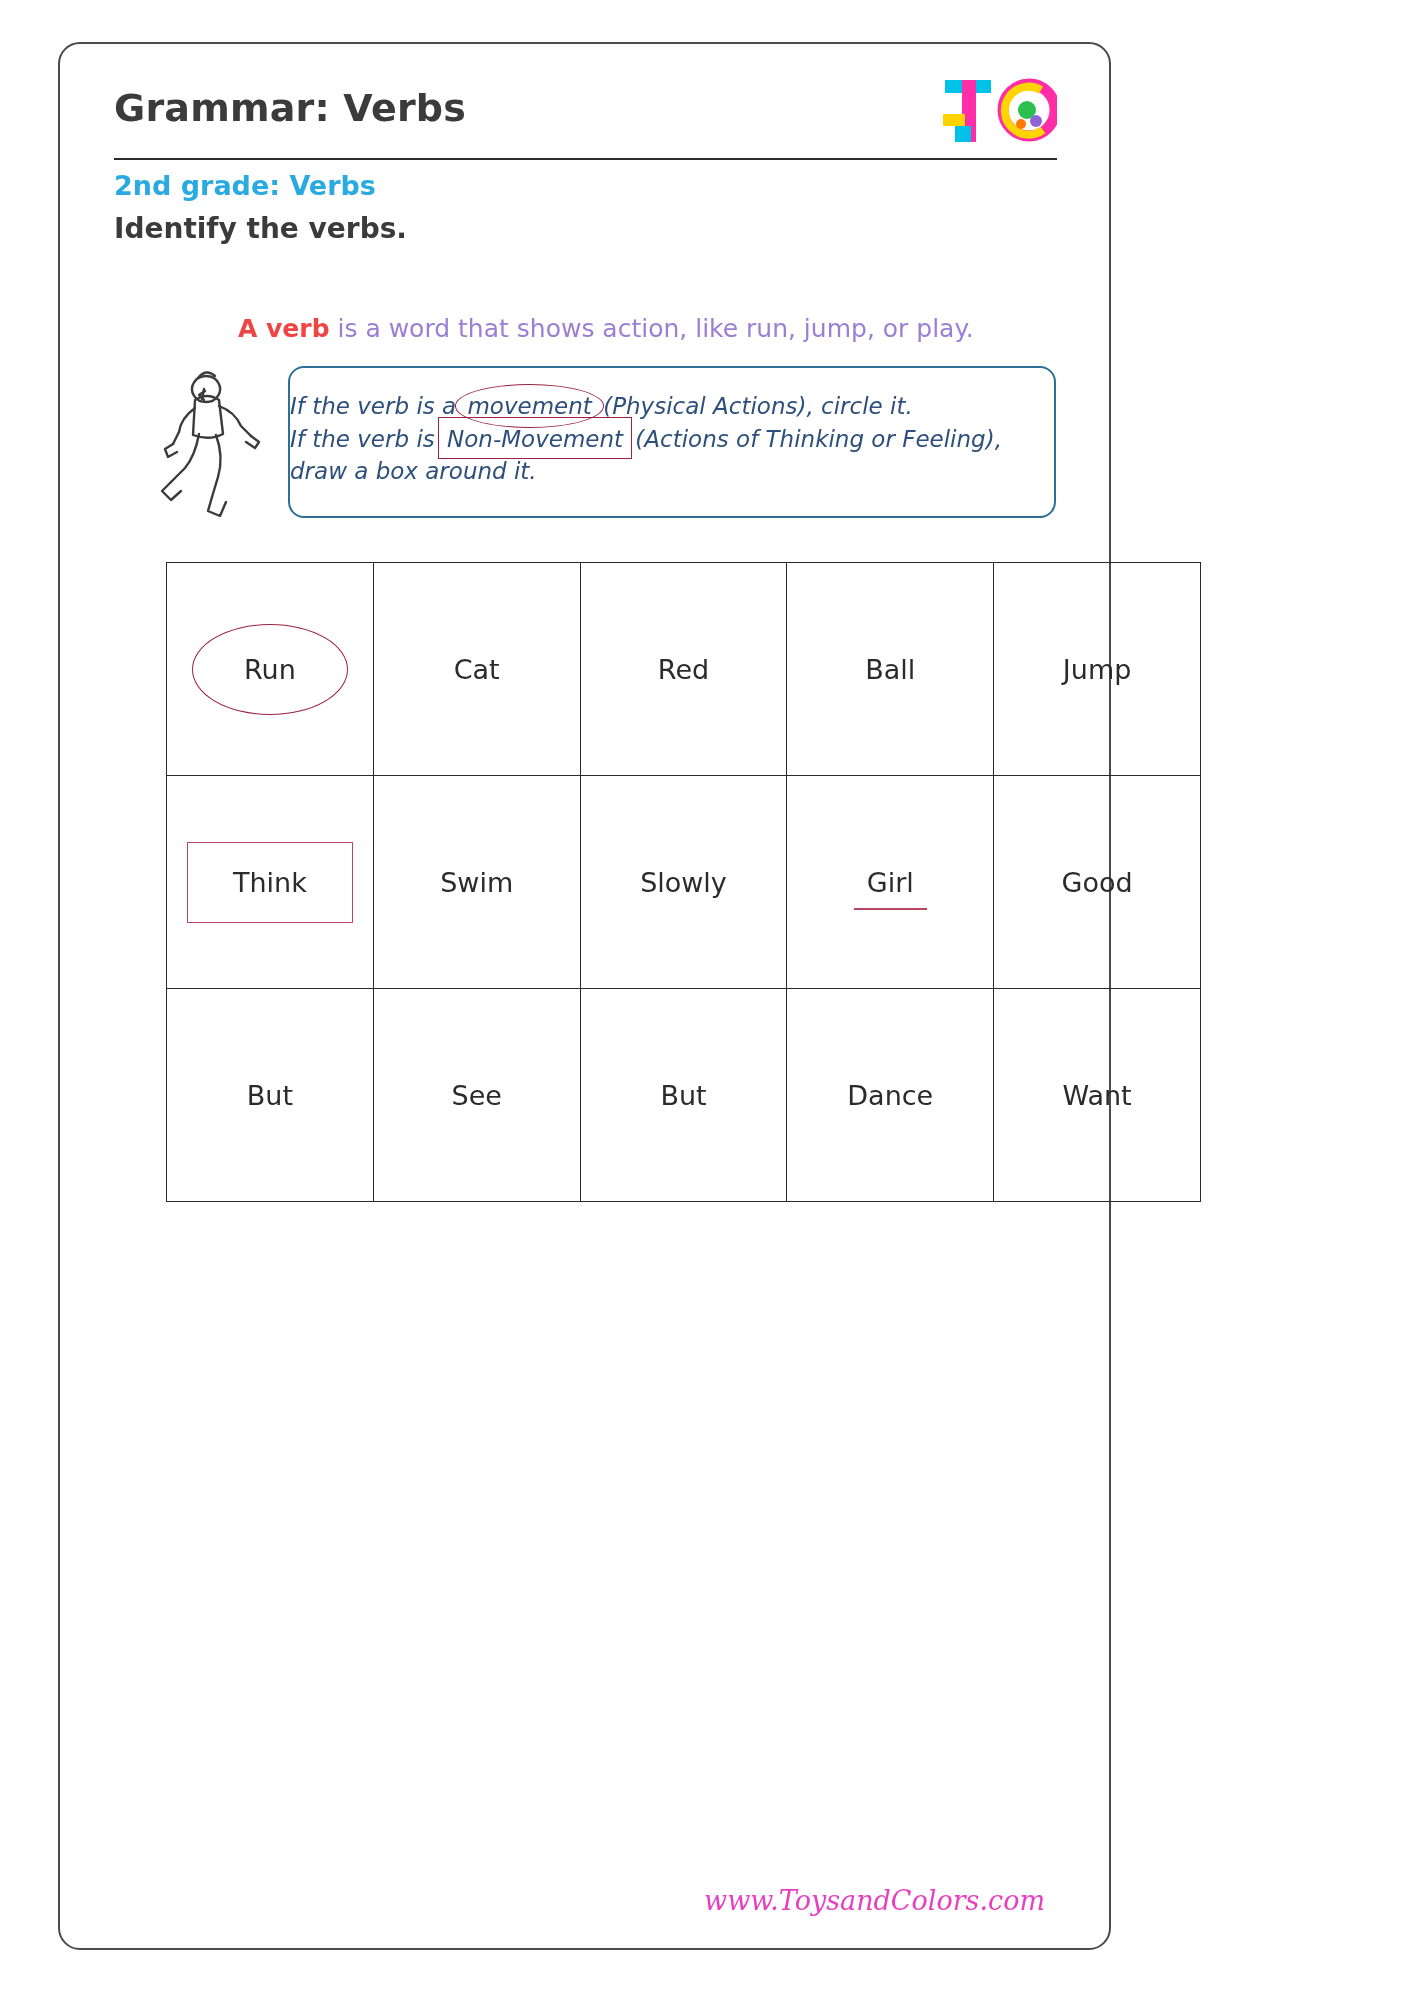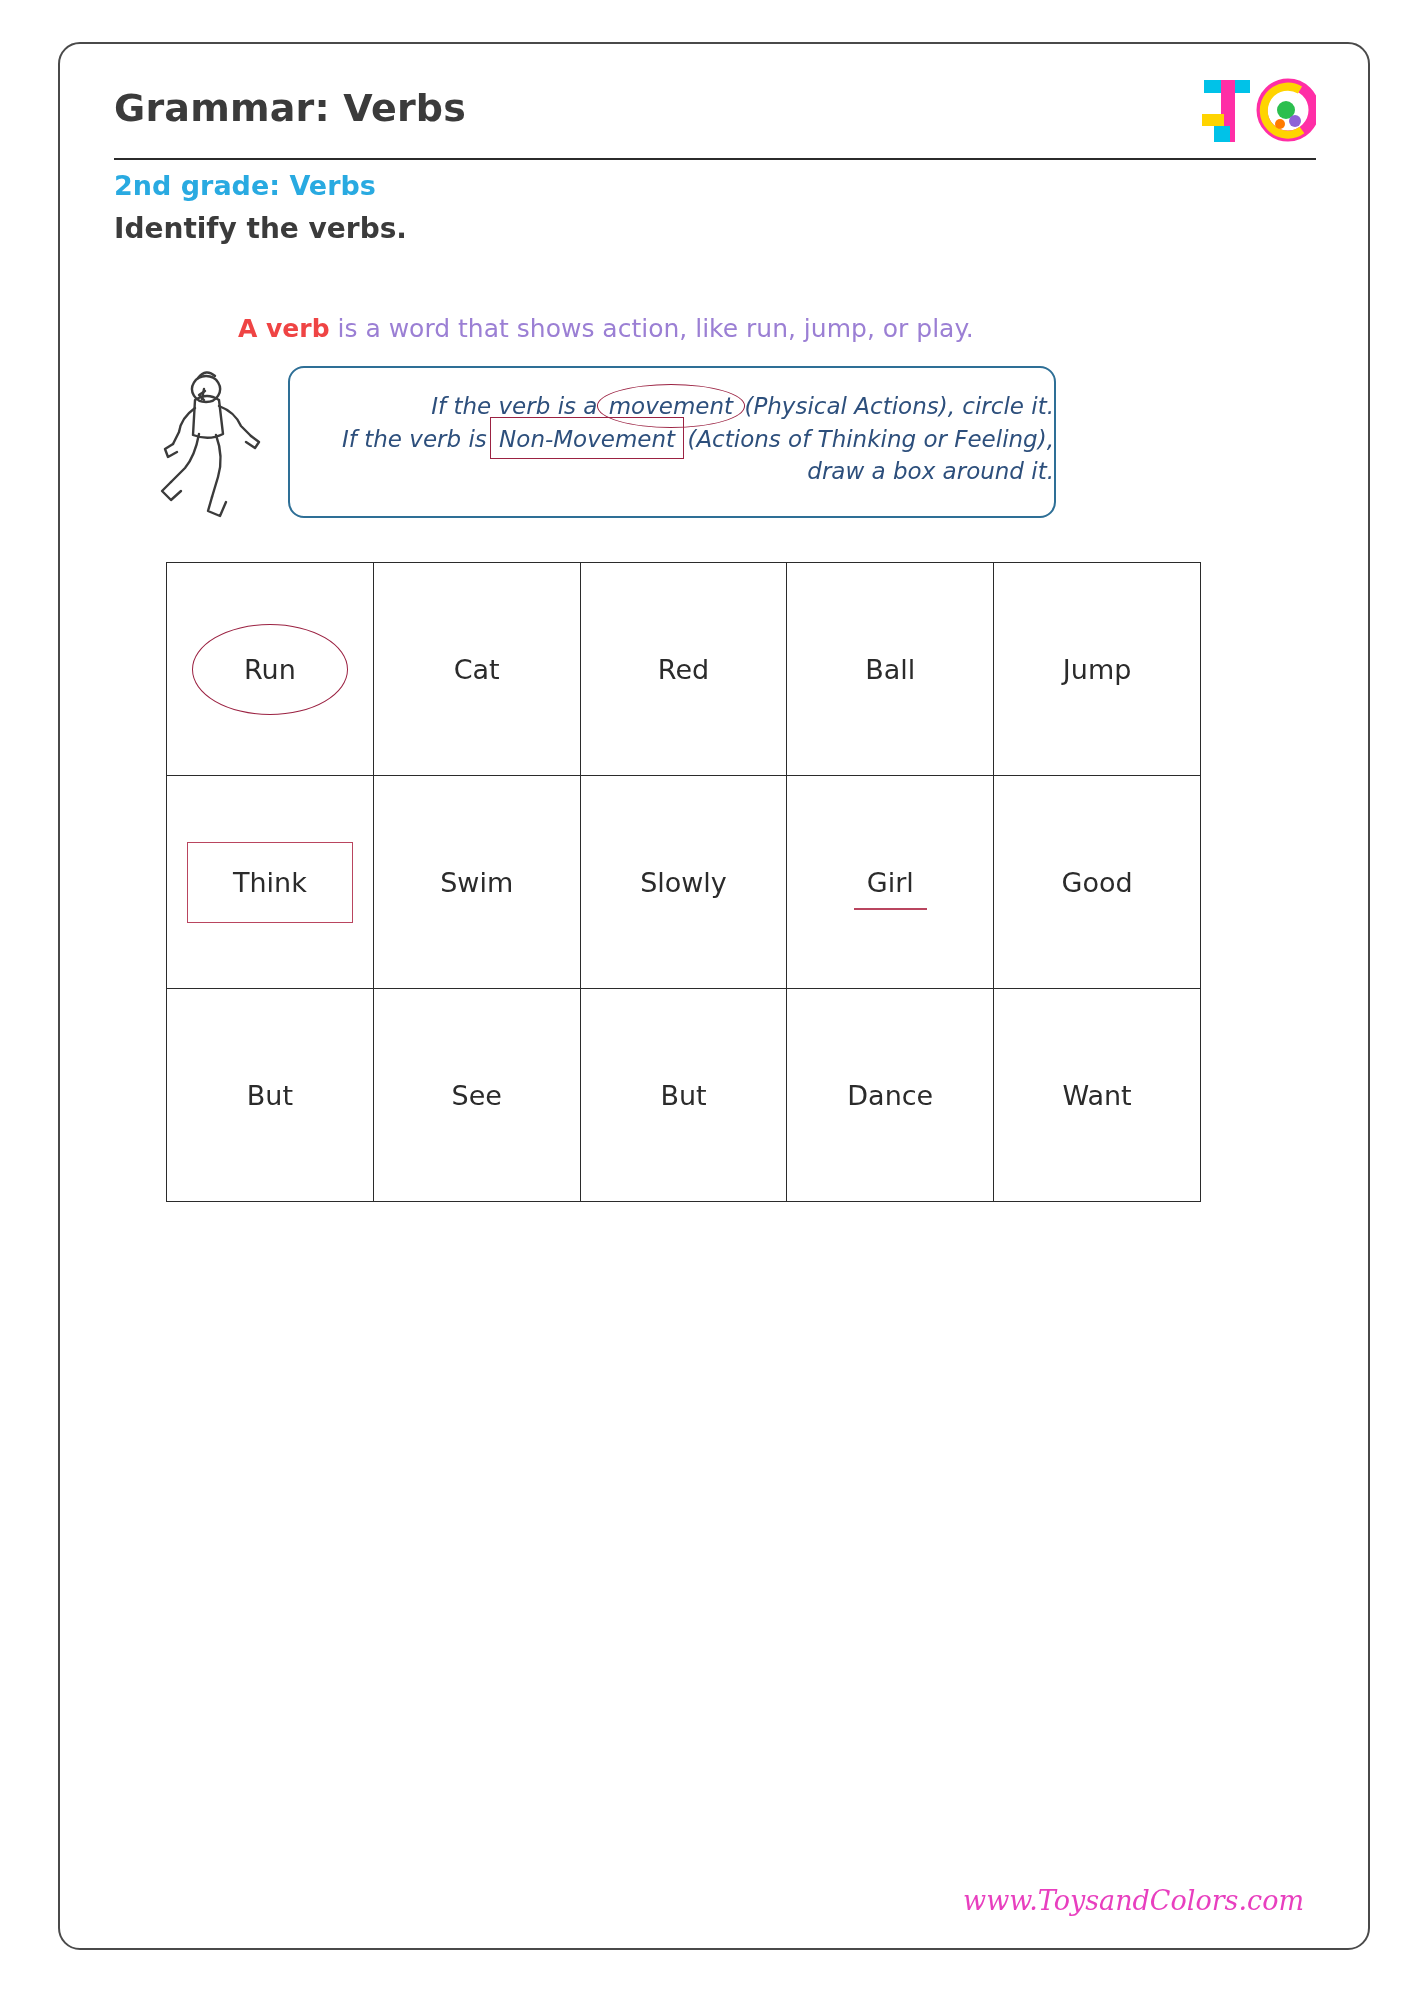--- a/index.html
+++ b/index.html
@@ -11,21 +11,21 @@
     width: 1414px;
     height: 2000px;
     font-family: "DejaVu Sans", sans-serif;
     position: relative;
     overflow: hidden;
   }
   .page {
     position: absolute;
     left: 58px;
     top: 42px;
-    width: 1312px;
+    width: 1053px;
     height: 1908px;
     border: 2px solid #4a4a4a;
     border-radius: 22px;
     box-sizing: border-box;
     background: #fff;
   }
   .inner {
     position: absolute;
     left: 28px;
     top: 28px;
@@ -111,21 +111,21 @@
     height: 152px;
     border: 2px solid #2e6f96;
     border-radius: 16px;
     box-sizing: border-box;
   }
   .directions-text {
     position: absolute;
     left: 0;
     right: 0;
     top: 22px;
-    text-align: right;
+    text-align: left;
     font-size: 23px;
     font-style: italic;
     color: #2d4f7c;
     line-height: 1.42;
   }
   .dir-line { display: block; position: relative; }
   .mark-circle {
     display: inline-block;
     position: relative;
     padding: 0 4px;

